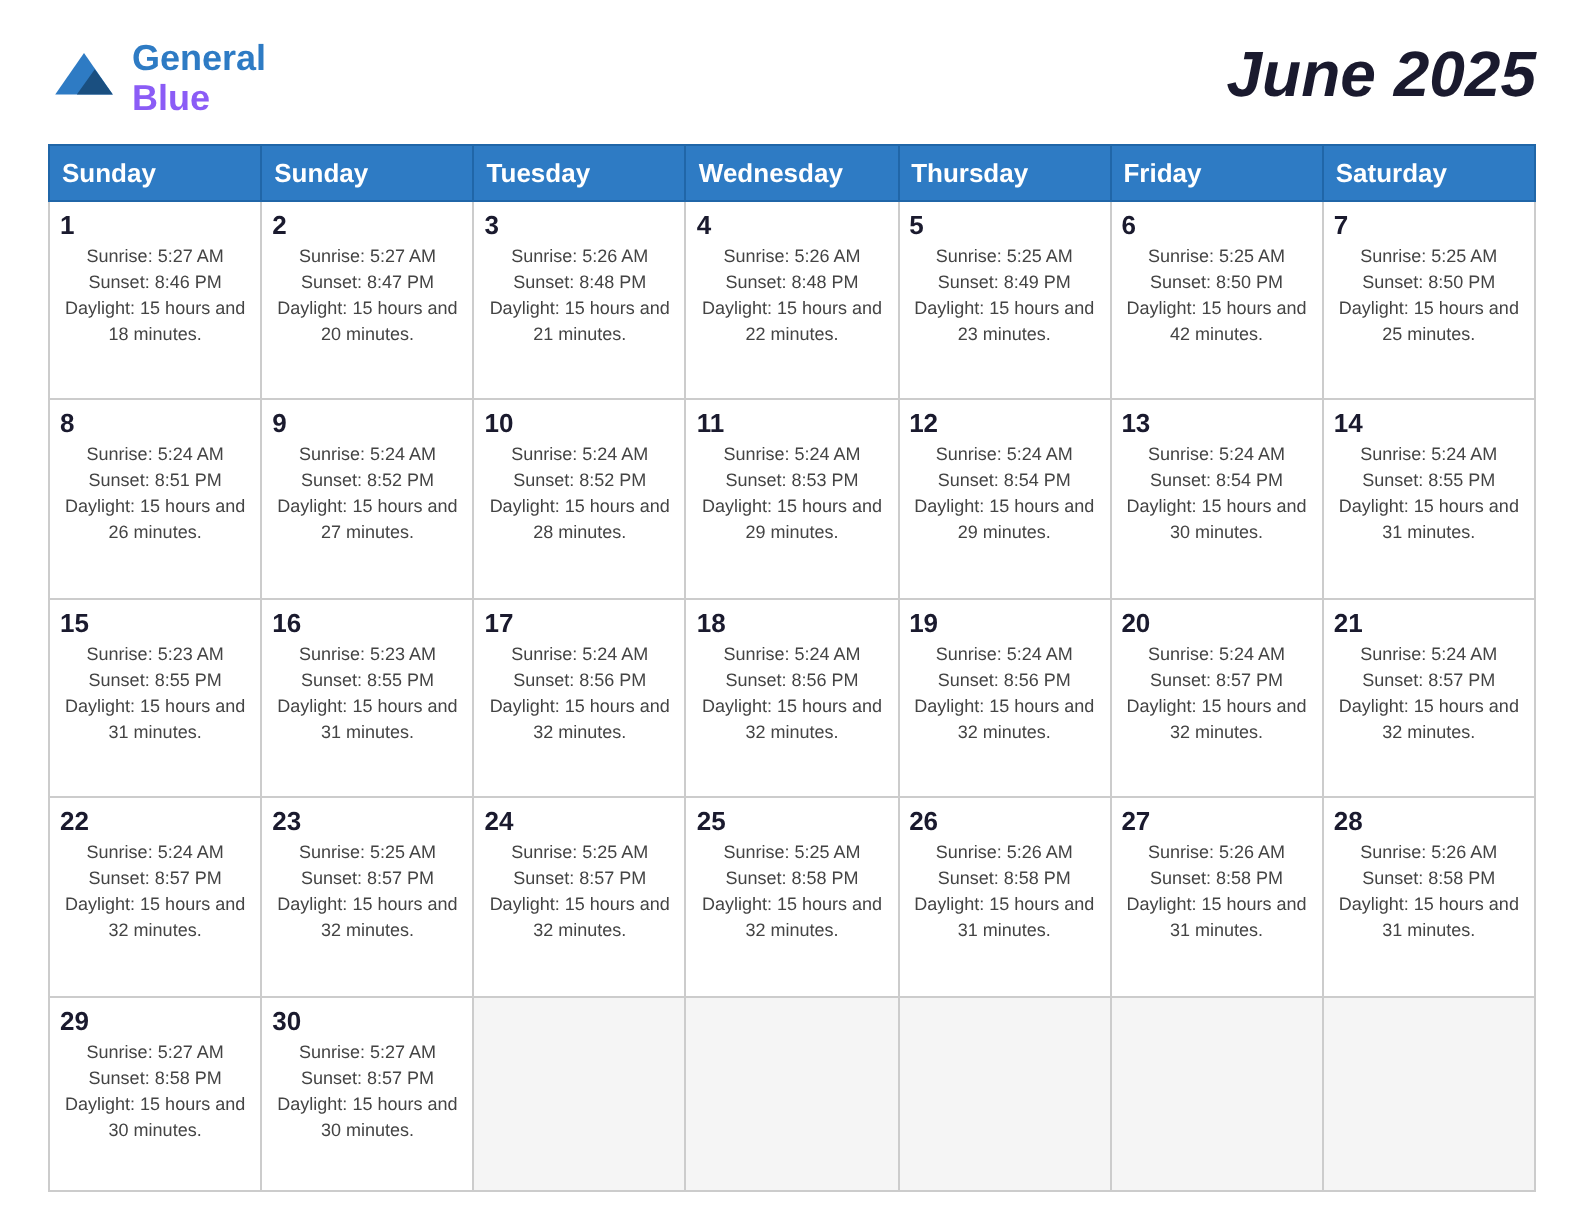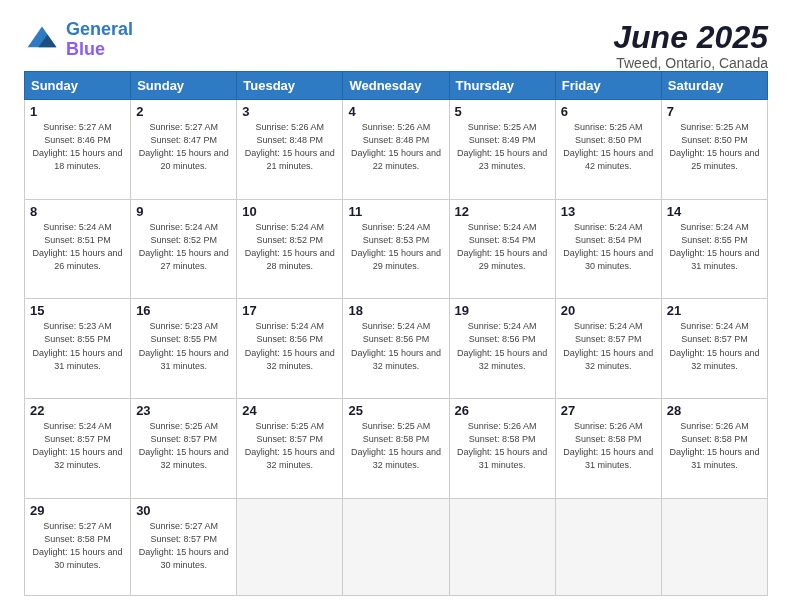--- a/index.html
+++ b/index.html
@@ -14,20 +14,21 @@
       width: 792px;
       height: 612px;
       padding: 20px 24px 16px 24px;
       display: flex;
       flex-direction: column;
     }
     .header {
       display: flex;
       justify-content: space-between;
       align-items: flex-start;
+      margin-bottom: 12px;
     }
     .logo {
       display: flex;
       align-items: center;
       gap: 6px;
     }
     .logo-text {
       font-size: 18px;
       font-weight: bold;
       color: #1a1a2e;
@@ -110,21 +111,20 @@
         <polygon points="20,5 36,28 4,28" fill="#2e7bc4"></polygon>
         <polygon points="26,14 36,28 16,28" fill="#1a4f80"></polygon>
       </svg>
       <div class="logo-text">
         <span style="color:#2e7bc4;">General</span><br>
         <span style="color:#8b5cf6;">Blue</span>
       </div>
     </div>
     <div class="title-block">
       <div class="month-title">June 2025</div>
-      <div class="location">Tweed, Ontario, Canada</div>
     </div>
   </div>
 
   <table class="calendar-table">
     <thead>
       <tr>
         <th>Sunday</th>
         <th>Sunday</th>
         <th>Tuesday</th>
         <th>Wednesday</th>

